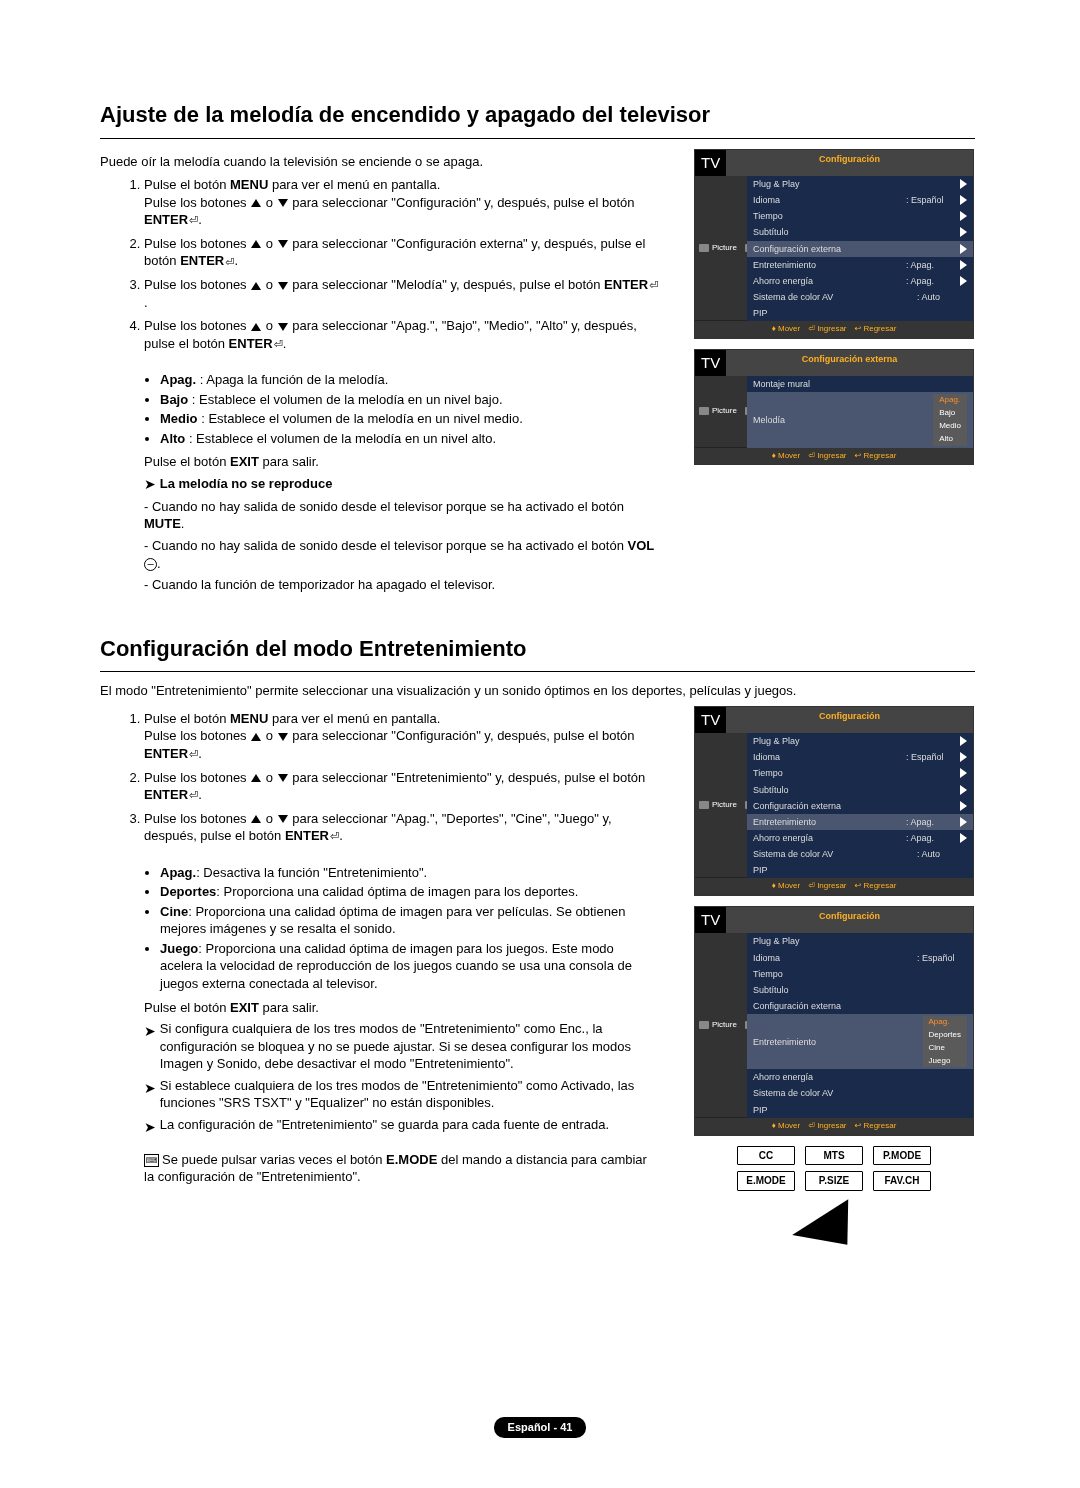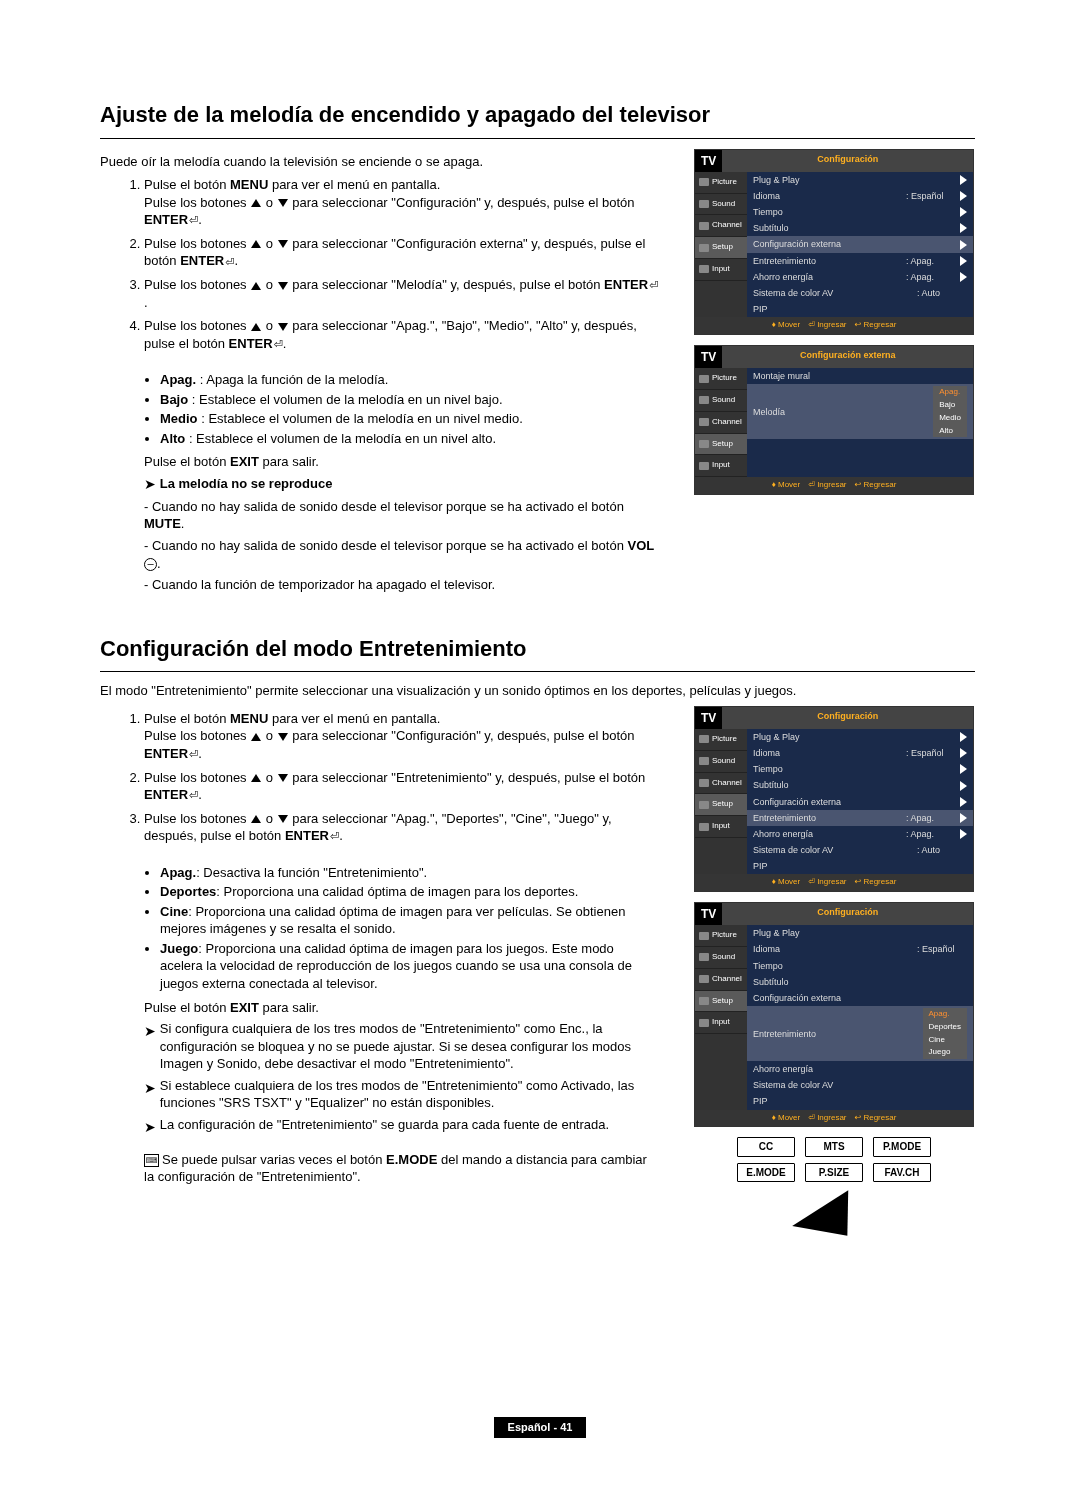--- a/index.html
+++ b/index.html
@@ -22,44 +22,44 @@
 .note-block{margin:4px 0 4px 44px}
 .note-line{display:flex;margin-bottom:4px}
 .note-line .chev{flex-shrink:0;margin-top:2px}
 .vol-minus{display:inline-block;border:1px solid #000;border-radius:50%;width:11px;height:11px;line-height:9px;text-align:center;font-size:11px;vertical-align:middle}
 .kbd-icon{display:inline-block;border:1px solid #000;width:13px;height:11px;vertical-align:middle;margin-right:3px;font-size:8px;text-align:center;line-height:11px}
 .col-wrap{display:flex;gap:34px}
 .left-col{flex:1;max-width:560px}
 .right-col{width:280px;flex-shrink:0}
 .osd{background:#1a1a1a;color:#fff;font-size:9px;margin-bottom:10px;border:1px solid #333}
 .osd-top{display:flex}
-.osd-side{width:52px;background:#333;display:flex;flex-direction:column;font-size:8px}
+.osd-side{width:52px;background:#333;display:flex;flex-direction:row;font-size:8px}
 .osd-side-item{padding:5px 4px;display:flex;align-items:center;gap:3px;border-bottom:1px solid #222}
 .osd-side-item.sel{background:#5a5a5a}
 .osd-icon{display:inline-block;width:10px;height:8px;background:#888;border-radius:1px}
-.tv-label{background:#000;color:#fff;font-weight:bold;font-size:12px;padding:3px 6px}
+.tv-label{background:#000;color:#fff;font-weight:normal;font-size:15px;padding:3px 6px}
 .osd-title{background:#444;color:#ffb020;font-weight:bold;font-size:9px;padding:3px 6px;text-align:center;flex:1}
 .osd-header{display:flex}
 .osd-body{flex:1;background:#1a2a4a}
 .osd-row{display:flex;padding:2px 6px;align-items:center;gap:4px}
 .osd-row.hl{background:#4a5570}
 .osd-row .lab{flex:1;color:#ddd}
 .osd-row .val{color:#ddd;width:50px}
 .osd-row .arw{color:#fff}
 .osd-foot{background:#353535;color:#f0901c;display:flex;gap:8px;font-size:8px;padding:3px 4px;justify-content:center}
 .osd-foot span{color:#ffb020}
 .opt-box{display:inline-block;background:#5a5a5a;padding:0 6px;font-size:8px}
 .opt{display:block;padding:1px 0}
 .opt.pick{color:#ff9030}
 .remote-block{margin-top:10px;text-align:center}
 .remote-row{display:flex;gap:10px;justify-content:center;margin-bottom:6px}
 .rbtn{border:1.5px solid #000;border-radius:1px;padding:2px 8px;font-size:10px;font-weight:bold;min-width:40px;text-align:center}
 .pointer-v{margin:6px auto 0;width:0;height:0;border-left:28px solid transparent;border-right:28px solid transparent;border-bottom:45px solid #000;transform:rotate(10deg) skewX(-25deg)}
 .footer{position:absolute;bottom:50px;left:0;right:0;text-align:center}
-.foot-pill{display:inline-block;background:#000;color:#fff;border-radius:0;padding:3px 14px;font-size:11px;font-weight:bold}
+.foot-pill{display:inline-block;background:#000;color:#fff;border-radius:10px;padding:3px 14px;font-size:11px;font-weight:bold}
 </style>
 </head>
 <body>
 
 <div class="page">
 
 <h1>Ajuste de la melodía de encendido y apagado del televisor</h1>
 <hr>
 <div class="col-wrap">
 <div class="left-col">

